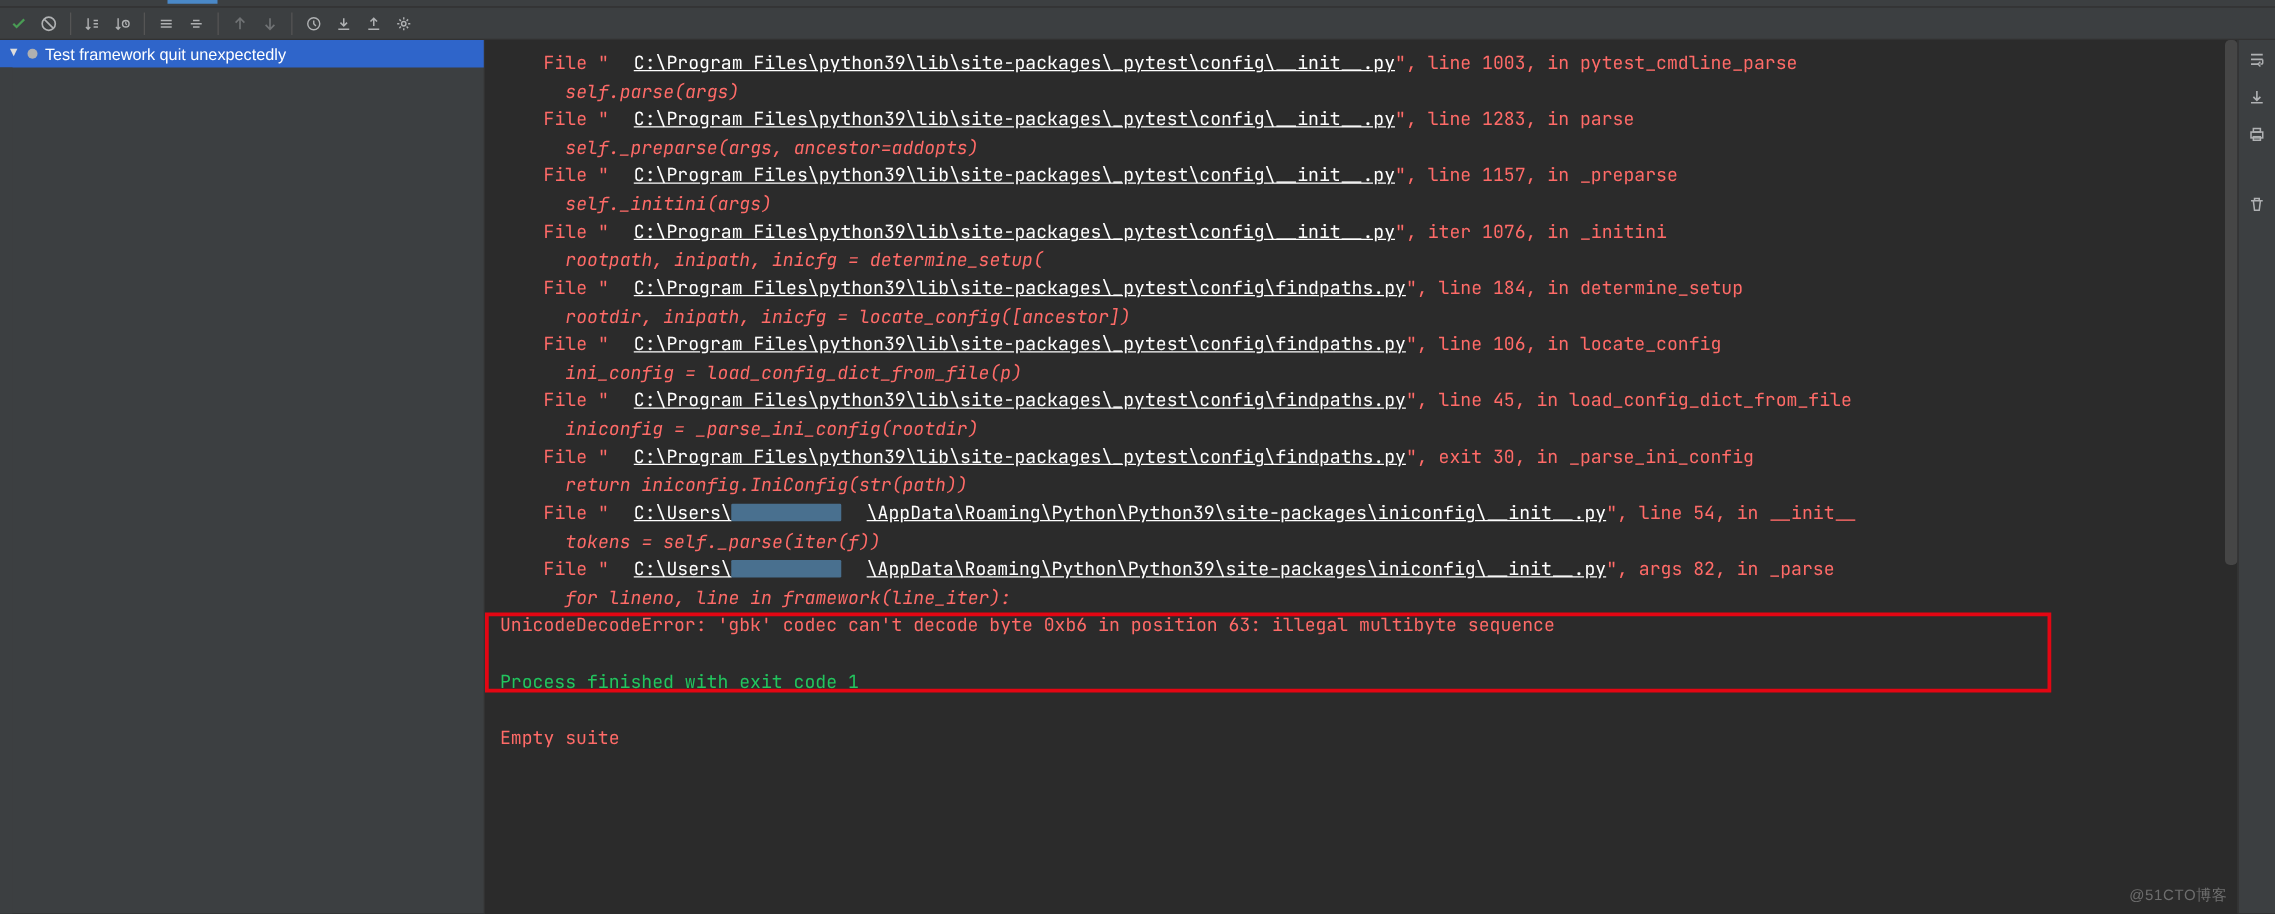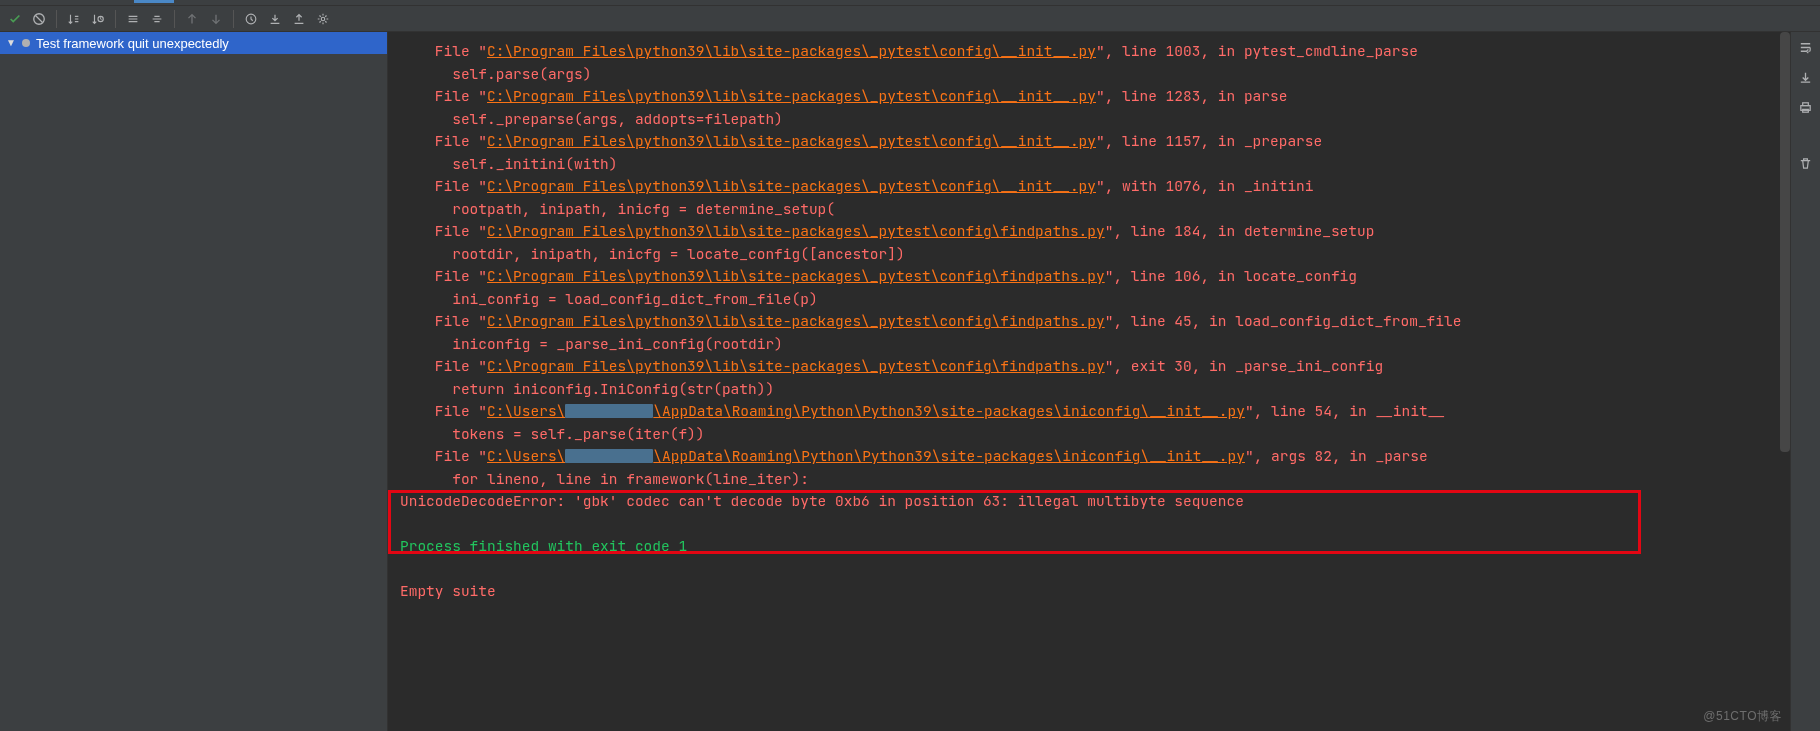--- a/index.html
+++ b/index.html
@@ -83,22 +83,22 @@
   }
   .console {
     font-family: "JetBrains Mono","Consolas","Menlo",monospace;
     font-size: 14.5px;
     line-height: 22.5px;
     color: #a9b7c6;
     padding: 8px 0 20px 12px;
     white-space: pre;
   }
   .file-kw { color: #ff6b68; }
-  .link { color: #f97316; text-decoration: underline; }
-  .code { color: #ff6b68; }
+  .link { color: #ffffff; text-decoration: underline; margin-left: 20px; }
+  .code { color: #ff6b68; font-style: italic; }
   .err { color: #ff6b68; }
   .plain { color: #22c55e; }
   .hl-box {
     border: 3px solid #e30613;
     position: absolute;
     left: 0px;
     width: 1253px;
     top: 458px;
     height: 64px;
     pointer-events: none;
@@ -227,24 +227,24 @@
       <span class="dot"></span>
       <span class="msg">Test framework quit unexpectedly</span>
     </div>
     <div class="left-gutter"></div>
   </div>
 
   <div class="right-panel">
     <div class="console" id="console">    <span class="file-kw">File "</span><span class="link">C:\Program Files\python39\lib\site-packages\_pytest\config\__init__.py</span><span class="file-kw">"</span><span class="file-kw">, line 1003, in pytest_cmdline_parse</span>
       <span class="code">self.parse(args)</span>
     <span class="file-kw">File "</span><span class="link">C:\Program Files\python39\lib\site-packages\_pytest\config\__init__.py</span><span class="file-kw">"</span><span class="file-kw">, line 1283, in parse</span>
-      <span class="code">self._preparse(args, addopts=filepath)</span>
+      <span class="code">self._preparse(args, ancestor=addopts)</span>
     <span class="file-kw">File "</span><span class="link">C:\Program Files\python39\lib\site-packages\_pytest\config\__init__.py</span><span class="file-kw">"</span><span class="file-kw">, line 1157, in _preparse</span>
-      <span class="code">self._initini(with)</span>
-    <span class="file-kw">File "</span><span class="link">C:\Program Files\python39\lib\site-packages\_pytest\config\__init__.py</span><span class="file-kw">"</span><span class="file-kw">, with 1076, in _initini</span>
+      <span class="code">self._initini(args)</span>
+    <span class="file-kw">File "</span><span class="link">C:\Program Files\python39\lib\site-packages\_pytest\config\__init__.py</span><span class="file-kw">"</span><span class="file-kw">, iter 1076, in _initini</span>
       <span class="code">rootpath, inipath, inicfg = determine_setup(</span>
     <span class="file-kw">File "</span><span class="link">C:\Program Files\python39\lib\site-packages\_pytest\config\findpaths.py</span><span class="file-kw">"</span><span class="file-kw">, line 184, in determine_setup</span>
       <span class="code">rootdir, inipath, inicfg = locate_config([ancestor])</span>
     <span class="file-kw">File "</span><span class="link">C:\Program Files\python39\lib\site-packages\_pytest\config\findpaths.py</span><span class="file-kw">"</span><span class="file-kw">, line 106, in locate_config</span>
       <span class="code">ini_config = load_config_dict_from_file(p)</span>
     <span class="file-kw">File "</span><span class="link">C:\Program Files\python39\lib\site-packages\_pytest\config\findpaths.py</span><span class="file-kw">"</span><span class="file-kw">, line 45, in load_config_dict_from_file</span>
       <span class="code">iniconfig = _parse_ini_config(rootdir)</span>
     <span class="file-kw">File "</span><span class="link">C:\Program Files\python39\lib\site-packages\_pytest\config\findpaths.py</span><span class="file-kw">"</span><span class="file-kw">, exit 30, in _parse_ini_config</span>
       <span class="code">return iniconfig.IniConfig(str(path))</span>
     <span class="file-kw">File "</span><span class="link">C:\Users\</span><span class="redact"></span><span class="link">\AppData\Roaming\Python\Python39\site-packages\iniconfig\__init__.py</span><span class="file-kw">"</span><span class="file-kw">, line 54, in __init__</span>

